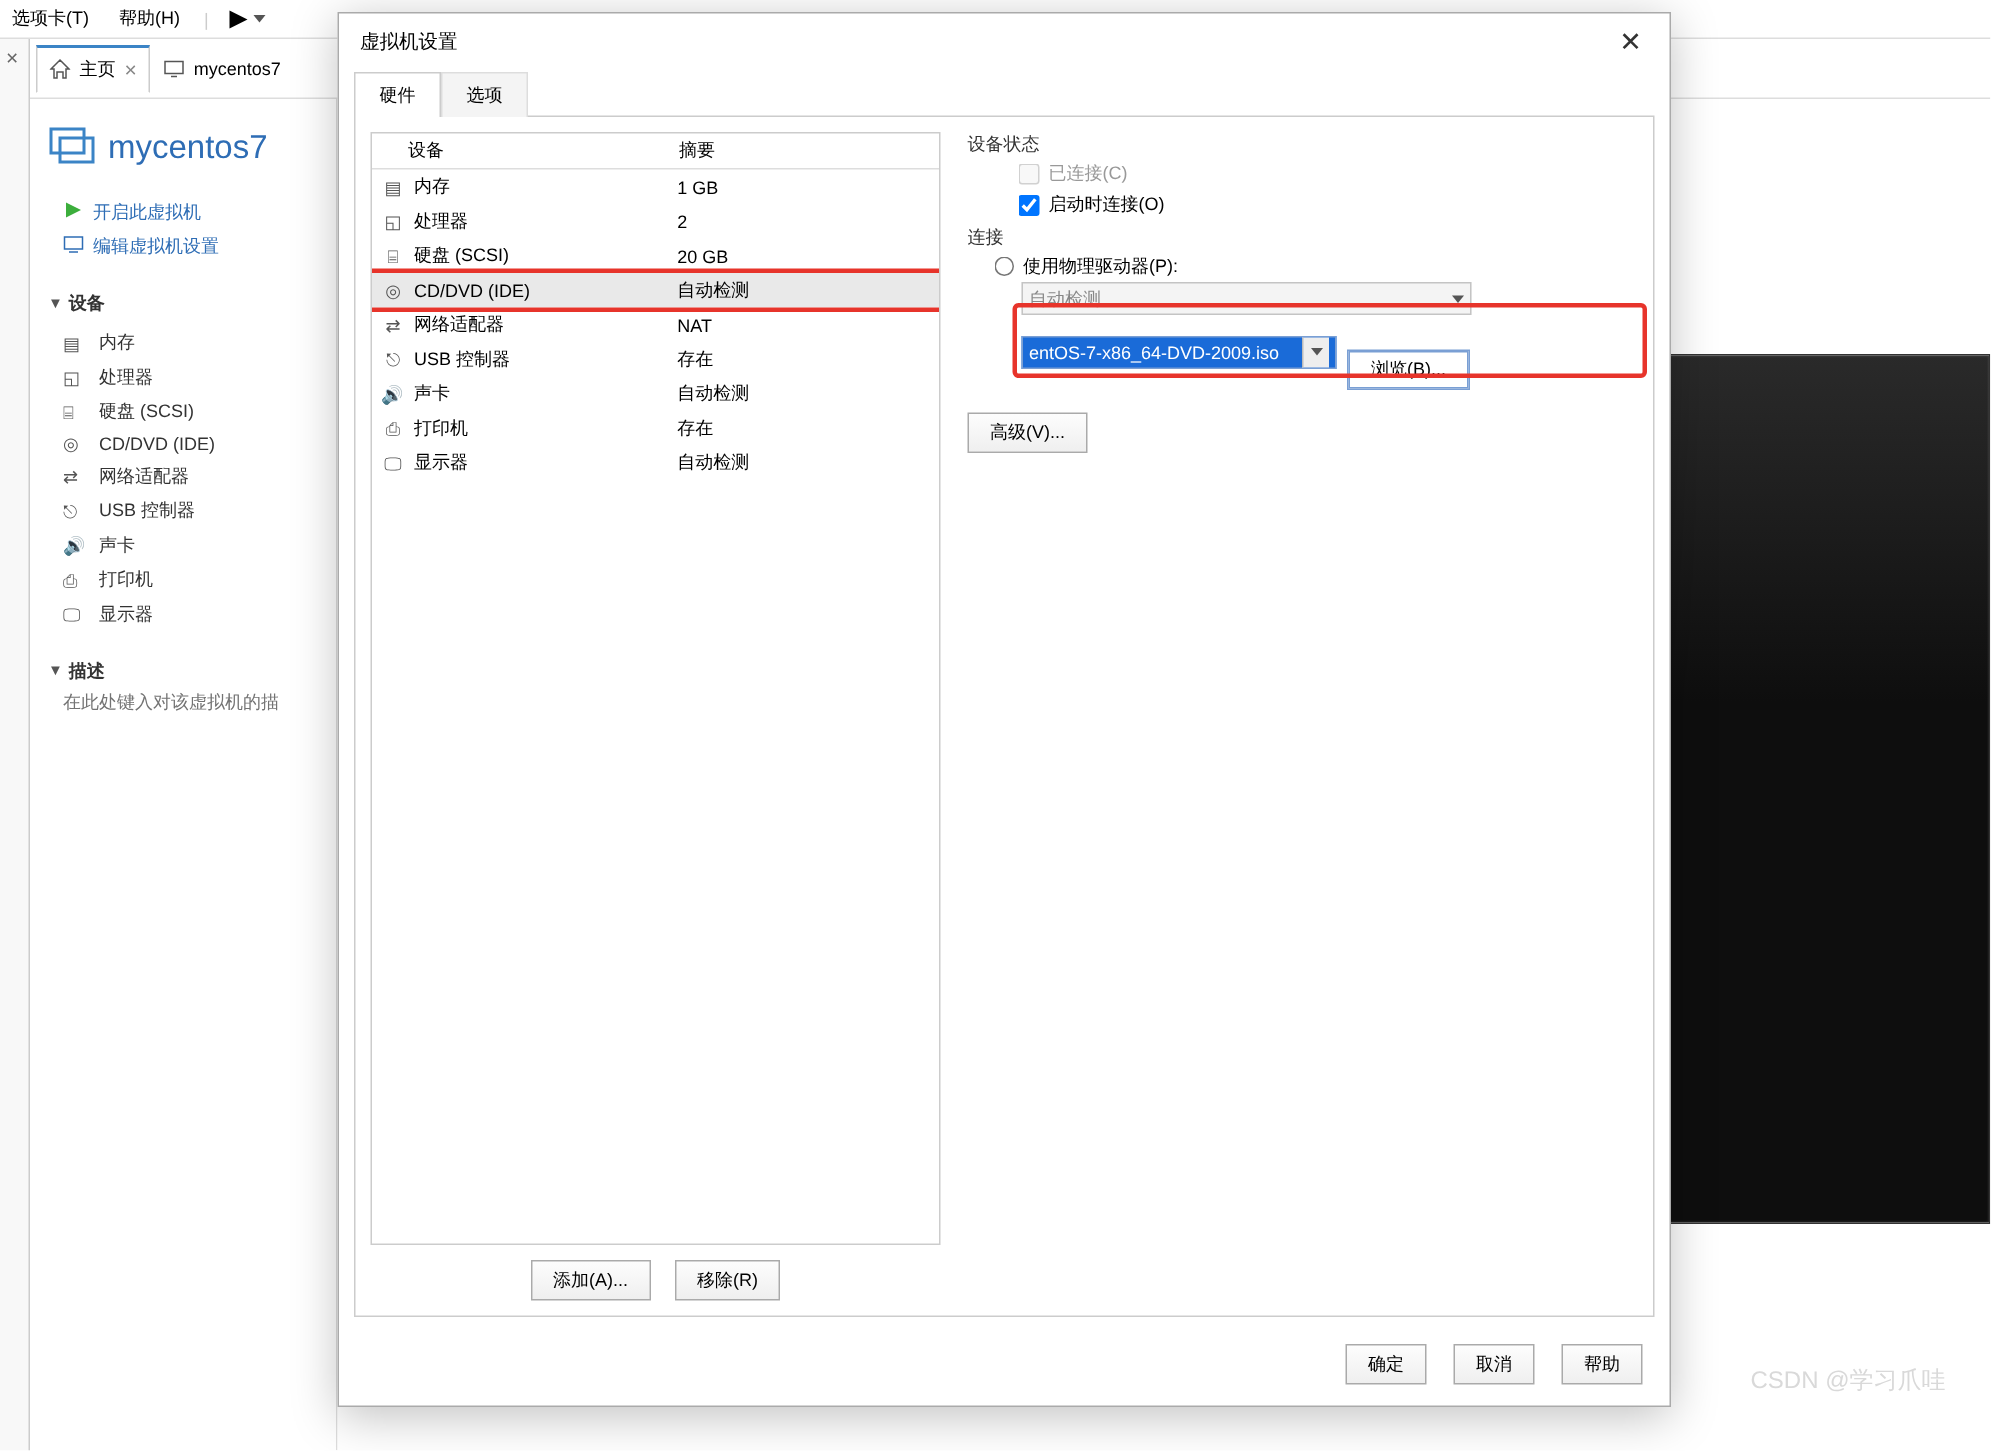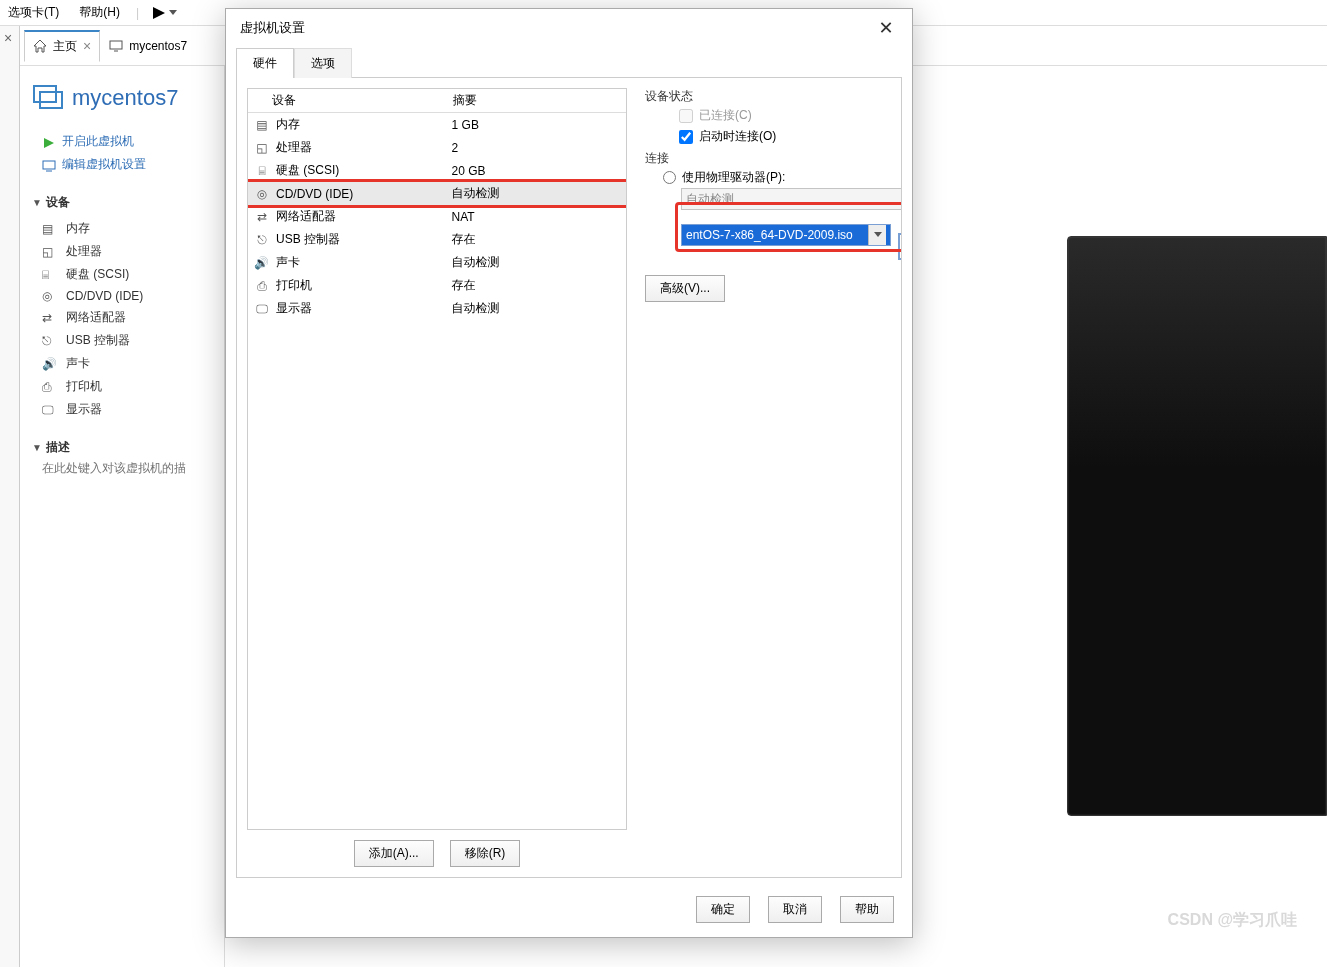--- a/index.html
+++ b/index.html
@@ -21,35 +21,35 @@
 .tab.home { border: 1px solid #ccc; background: #fff; border-top: 2px solid #3b84c6; border-bottom: 1px solid #fff; }
 .tab .close-x { color: #888; font-size: 14px; }
 
 .main-area { flex: 1; display: flex; flex-direction: column; overflow: hidden; }
 .content-row { flex:1; display:flex; overflow:hidden; position:relative; }
 
 .sidebar { width: 205px; border-right: 1px solid #ddd; padding: 8px 12px; overflow: hidden; }
 .vm-title { display:flex; align-items:center; gap: 8px; margin: 8px 0 16px 0; }
 .vm-title .tt { color: #2e6db5; font-size: 22px; font-weight: 400; }
 .vm-title svg { color: #3b84c6; }
-.action { display:flex; align-items:flex-end; gap: 6px; padding: 3px 0 3px 10px; color: #2e6db5; cursor: pointer; }
+.action { display:flex; align-items:flex-start; gap: 6px; padding: 3px 0 3px 10px; color: #2e6db5; cursor: pointer; }
 .section-hdr { display:flex; align-items:center; gap: 4px; margin-top: 18px; color: #333; font-weight: 600; }
 .section-hdr .tri { color: #555; font-size: 10px; }
 .dev-list { margin-top: 6px; }
 .dev-item { display:flex; align-items:center; gap: 8px; padding: 3px 0 3px 10px; color: #333; cursor: pointer; }
 .dev-item .ico { width:16px; color: #555; }
 .desc-hint { color: #737373; padding: 4px 0 0 10px; }
 
 .vm-canvas { flex:1; position:relative; background:#fff; }
 .vm-canvas .black-panel { position:absolute; right:0; top:170px; width:260px; height:580px; background:linear-gradient(to bottom, #2a2a2a, #0e0e0e 40%); border:1px solid #333; border-radius:4px 0 0 4px; box-shadow: inset 0 0 2px rgba(255,255,255,.2); }
-.watermark { position:absolute; right: 30px; bottom: 36px; color: #d9d9d9; font-size: 16px; font-weight: bold; }
+.watermark { position:absolute; right: 30px; bottom: 36px; color: #d9d9d9; font-size: 16px; }
 
 
 .dialog {
-  position: absolute; left: 225px; top: 8px; width: 688px; height: 930px;
+  position: absolute; left: 225px; top: 8px; width: 889px; height: 930px;
   background: #fff; border: 1px solid #aaa; box-shadow: 0 6px 30px rgba(0,0,0,.25);
   display:flex; flex-direction:column;
 }
 .dlg-title { height: 38px; display:flex; align-items:center; justify-content:space-between; padding: 0 4px 0 14px; }
 .dlg-title .t { font-size: 13px; }
 .dlg-title .x { width: 44px; height: 30px; display:flex;align-items:center;justify-content:center;font-size:18px; cursor:pointer; color:#333; }
 
 .tab-row { display:flex; gap:0; padding-left: 10px; }
 .tab-row .dt { padding: 6px 16px; border:1px solid #ccc; border-bottom:none; background:#fff; position:relative; top:1px; cursor:pointer; }
 .tab-row .dt.inactive { background:#f4f4f4; border-color:#ddd; }

